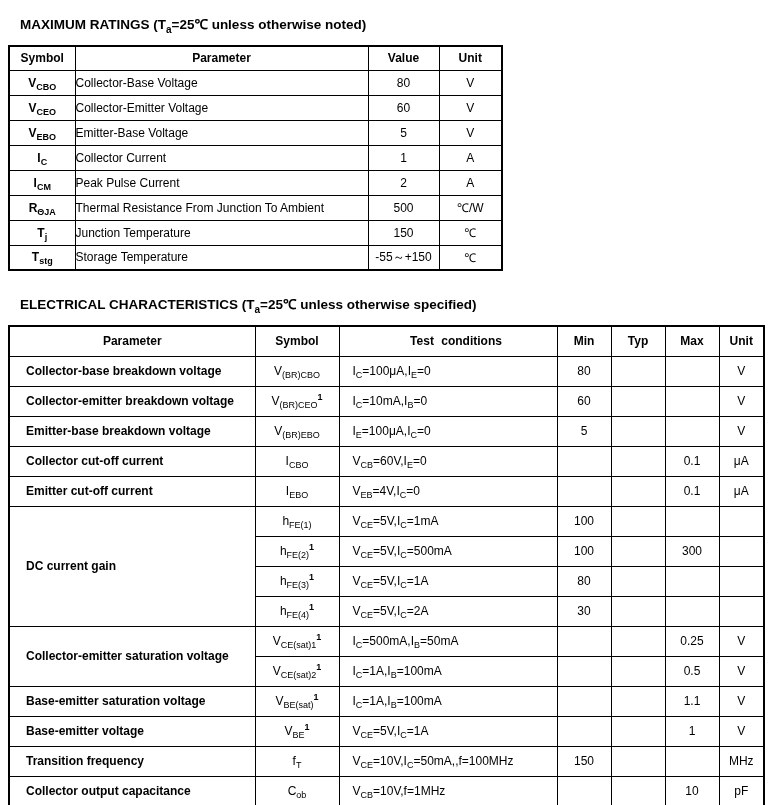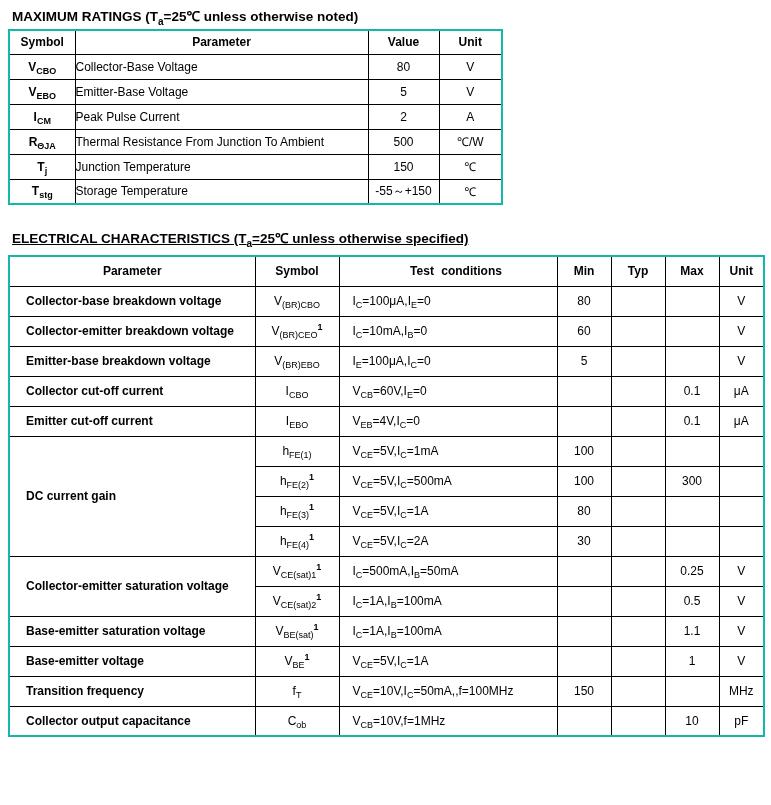--- a/index.html
+++ b/index.html
@@ -6,41 +6,41 @@
   html, body { margin: 0; padding: 0; }
   body {
     width: 771px; height: 805px;
     background: #ffffff; color: #000000;
     font-family: "Liberation Sans", sans-serif;
   }
   .page { padding: 5px 8px 0 8px; }
 
   .doc-title {
     font-size: 13.5px; font-weight: bold; line-height: 16px;
-    margin: 4px; white-space: nowrap;
+    margin: 12px; white-space: nowrap;
   }
   .doc-title sub { font-size: 10px; font-weight: bold; }
 
   table {
     border-collapse: collapse; table-layout: fixed;
-    border: 2px solid #14b8a6; font-size: 12px;
+    border: 2px solid #000000; font-size: 12px;
   }
   td, th { border: 1.5px solid #000; padding: 0; vertical-align: middle; overflow: hidden; }
   th { font-weight: bold; text-align: center; }
   td { text-align: center; }
 
   
   table.ratings { width: 493px; margin-top: 4px; }
   .ratings thead tr { height: 24px; }
   .ratings tbody tr { height: 25px; }
   .ratings td.sym { font-weight: bold; text-align: center; }
   .ratings td.par { text-align: left; }
 
   
-  .title2 { margin-top: 26px; text-decoration: underline; }
+  .title2 { margin-top: 26px; }
   table.elec { width: 755px; margin-top: 8px; }
   .elec thead tr { height: 30px; }
   .elec tbody tr { height: 30px; }
   .elec td.par { font-weight: bold; text-align: left; padding-left: 16px; }
   .elec td.cond { text-align: left; padding-left: 13px; }
   .elec th.cond-h { text-align: center; padding-left: 16px; word-spacing: 4px; }
 
   sub { font-size: 9px; line-height: 0; }
   sup { font-size: 9px; line-height: 0; font-weight: bold; }
 </style>
@@ -67,24 +67,36 @@
       </tr>
     </thead>
     <tbody>
       <tr>
         <td class="sym">V<sub>CBO</sub></td>
         <td class="par">Collector-Base Voltage</td>
         <td>80</td>
         <td>V</td>
       </tr>
       <tr>
+        <td class="sym">V<sub>CEO</sub></td>
+        <td class="par">Collector-Emitter Voltage</td>
+        <td>60</td>
+        <td>V</td>
+      </tr>
+      <tr>
         <td class="sym">V<sub>EBO</sub></td>
         <td class="par">Emitter-Base Voltage</td>
         <td>5</td>
         <td>V</td>
+      </tr>
+      <tr>
+        <td class="sym">I<sub>C</sub></td>
+        <td class="par">Collector Current</td>
+        <td>1</td>
+        <td>A</td>
       </tr>
       <tr>
         <td class="sym">I<sub>CM</sub></td>
         <td class="par">Peak Pulse Current</td>
         <td>2</td>
         <td>A</td>
       </tr>
       <tr>
         <td class="sym">R<sub>ΘJA</sub></td>
         <td class="par">Thermal Resistance From Junction To Ambient</td>

